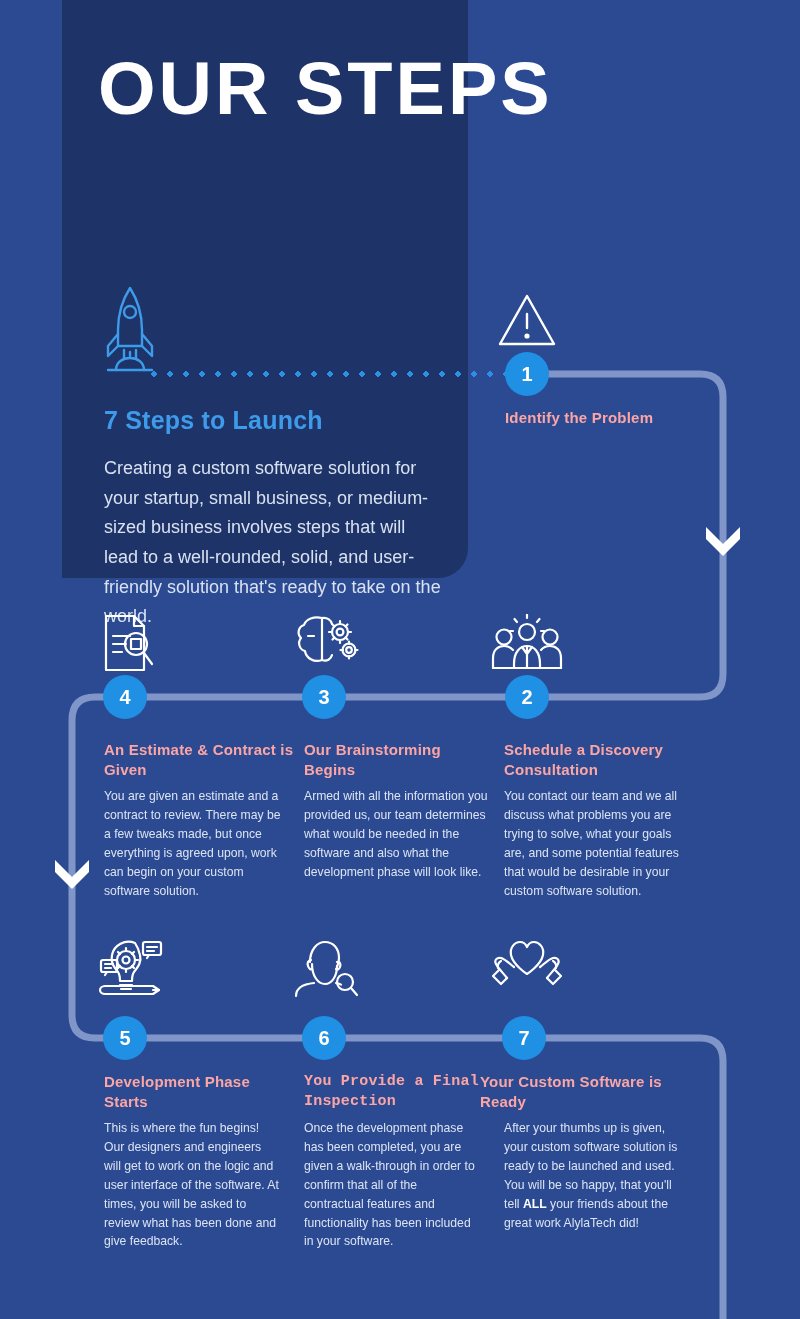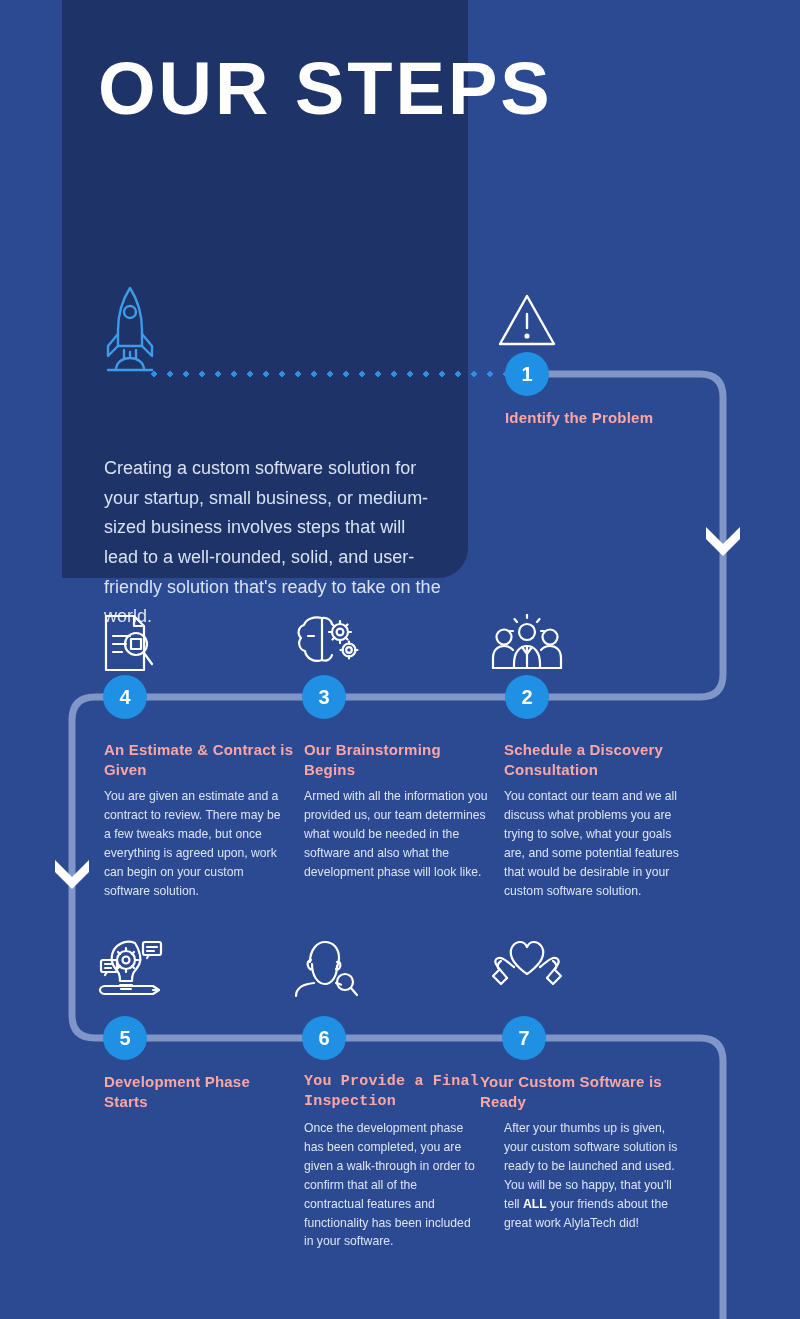--- a/index.html
+++ b/index.html
@@ -109,20 +109,21 @@
       <circle cx="30" cy="28" r="6"></circle>
       <path d="M18,50 L8,62 L8,72 L18,62"></path>
       <path d="M42,50 L52,62 L52,72 L42,62"></path>
       <path d="M24,66 L24,74 M36,66 L36,74"></path>
       <path d="M30,68 L30,72"></path>
       <path d="M8,86 L52,86"></path>
       <path d="M16,86 C16,78 23,74 30,74 C37,74 44,78 44,86"></path>
     </g>
   </svg>
   <div class="dots"></div>
+  <div class="intro-title">7 Steps to Launch</div>
   <div class="intro-body">Creating a custom software solution for your startup, small business, or medium-sized business involves steps that will lead to a well-rounded, solid, and user-friendly solution that's ready to take on the world.</div>
 
   <svg class="icon" style="left:497px; top:292px; width:60px; height:56px;" viewBox="0 0 60 56">
     <g fill="none" stroke="#ffffff" stroke-width="2.4" stroke-linecap="round" stroke-linejoin="round">
       <path d="M30,4 L57,52 L3,52 Z"></path>
       <path d="M30,22 L30,36"></path>
       <circle cx="30" cy="44" r="1.4" fill="#ffffff"></circle>
     </g>
   </svg>
   <div class="badge" style="left:505px; top:352px;">1</div>
@@ -189,20 +190,21 @@
       <path d="M50,9 L60,9 M50,13 L57,13"></path>
       <rect x="4" y="22" width="16" height="12" rx="2"></rect>
       <path d="M8,37 L10,34 L13,34"></path>
       <path d="M8,26 L16,26 M8,30 L14,30"></path>
       <path d="M8,56 L56,56 L62,52 L56,48 L8,48 C5,48 3,50 3,52 C3,54 5,56 8,56 Z"></path>
       <path d="M56,52 L62,52"></path>
     </g>
   </svg>
   <div class="badge" style="left:103px; top:1016px;">5</div>
   <div class="step-title w190" style="left:104px; top:1072px;">Development Phase Starts</div>
+  <div class="step-body w176" style="left:104px; top:1119px;">This is where the fun begins! Our designers and engineers will get to work on the logic and user interface of the software. At times, you will be asked to review what has been done and give feedback.</div>
 
   <svg class="icon" style="left:292px; top:938px; width:66px; height:62px;" viewBox="0 0 66 62">
     <g fill="none" stroke="#ffffff" stroke-width="2.2" stroke-linecap="round" stroke-linejoin="round">
       <path d="M18,24 C18,12 25,4 33,4 C41,4 47,10 47,20 C47,24 46,27 45,29"></path>
       <path d="M19,22 C16,22 15,25 16,28 C17,31 19,32 20,31"></path>
       <path d="M20,26 C20,38 26,46 33,46 C40,46 45,38 45,28"></path>
       <path d="M45,24 C48,23 49,26 48,29 C47,32 45,32 44,31"></path>
       <path d="M4,58 C4,50 12,46 22,45"></path>
       <path d="M44,45 C46,45.4 48,46 49,46.6"></path>
       <circle cx="53" cy="44" r="8"></circle>

